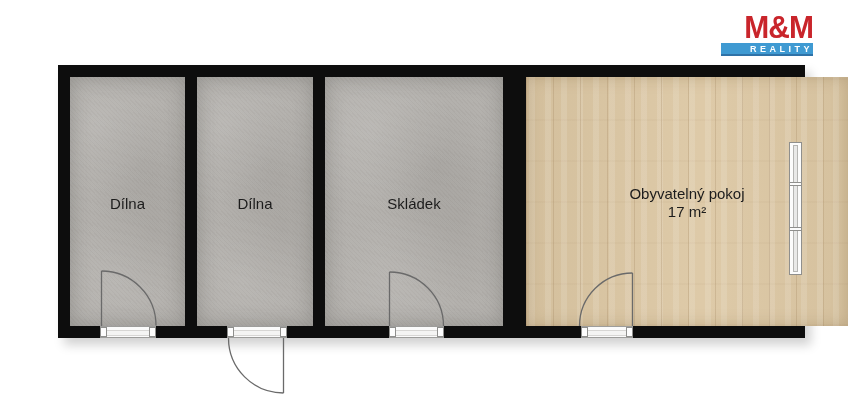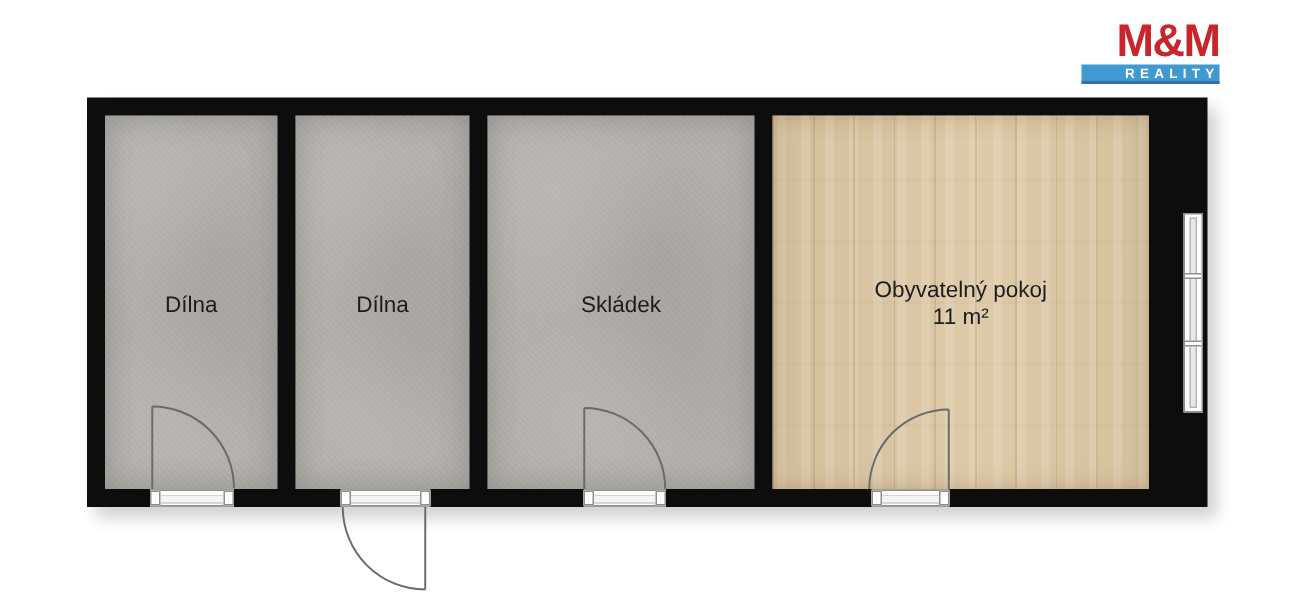--- a/index.html
+++ b/index.html
@@ -58,21 +58,21 @@
     position: absolute;
     top: 12px;
     height: 249px;
     display: flex;
     justify-content: center;
     align-items: flex-start;
   }
   .room-1 { left: 12px;  width: 115px; }
   .room-2 { left: 139px; width: 116px; }
   .room-3 { left: 267px; width: 178px; }
-  .room-4 { left: 457px; width: 251px; }
+  .room-4 { left: 468px; width: 322px; }
 
   .floor-concrete {
     background-color: var(--concrete-floor, #b3b0ac);
     background-image:
       radial-gradient(circle at 25% 20%, rgba(255,255,255,.10), transparent 35%),
       radial-gradient(circle at 75% 60%, rgba(118,114,109,.14), transparent 42%),
       radial-gradient(circle at 40% 82%, rgba(255,255,255,.08), transparent 30%),
       radial-gradient(circle at 62% 35%, rgba(92,89,85,.10), transparent 36%),
       repeating-linear-gradient(47deg, rgba(0,0,0,0.025) 0 1px, rgba(255,255,255,0.02) 1px 3px);
     box-shadow: inset 0 0 20px rgba(58,56,53,0.28);
@@ -182,21 +182,21 @@
       <span class="room-label">Dílna</span>
     </div>
 
     <div class="room room-3 floor-concrete">
       <span class="room-label">Skládek</span>
     </div>
 
     <div class="room room-4 floor-wood">
       <span class="room-label">
         <span>Obyvatelný pokoj</span><br>
-        <span>11 m²</span>
+        <span>17 m²</span>
       </span>
     </div>
 
     <div class="threshold threshold-1"></div>
     <div class="threshold threshold-2"></div>
     <div class="threshold threshold-3"></div>
     <div class="threshold threshold-4"></div>
 
     <div class="window">
       <div class="window-glass"></div>

